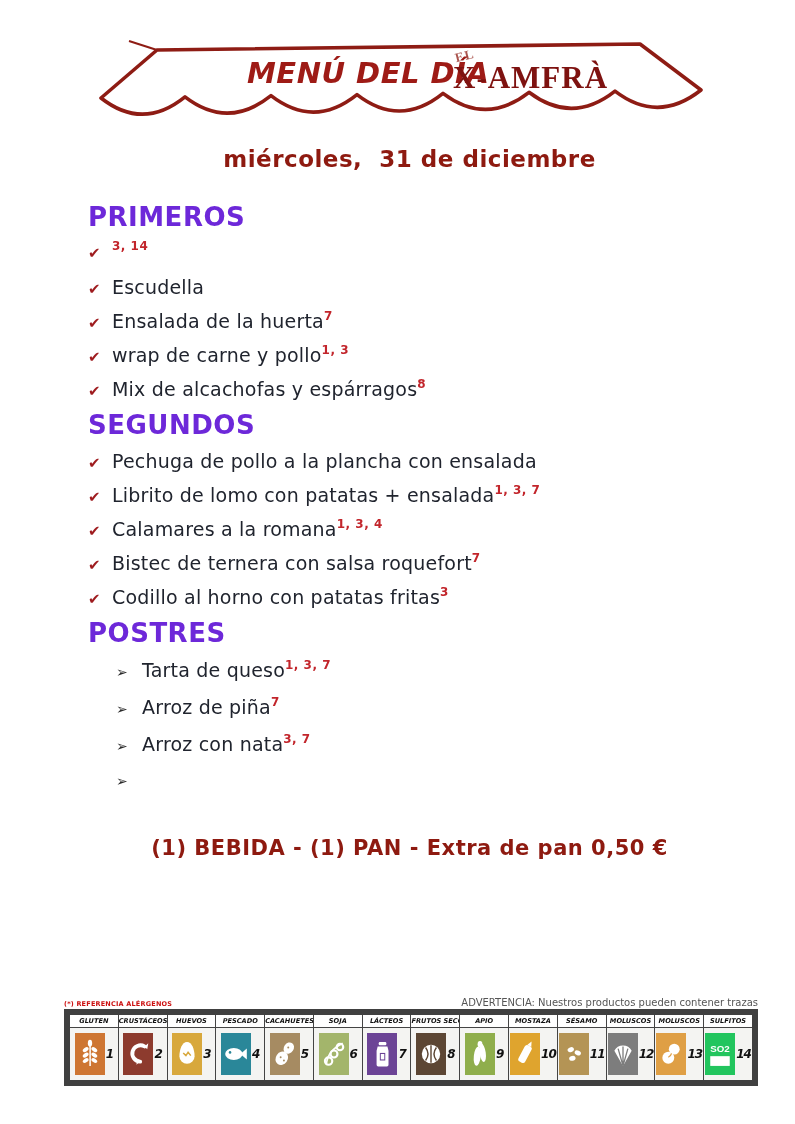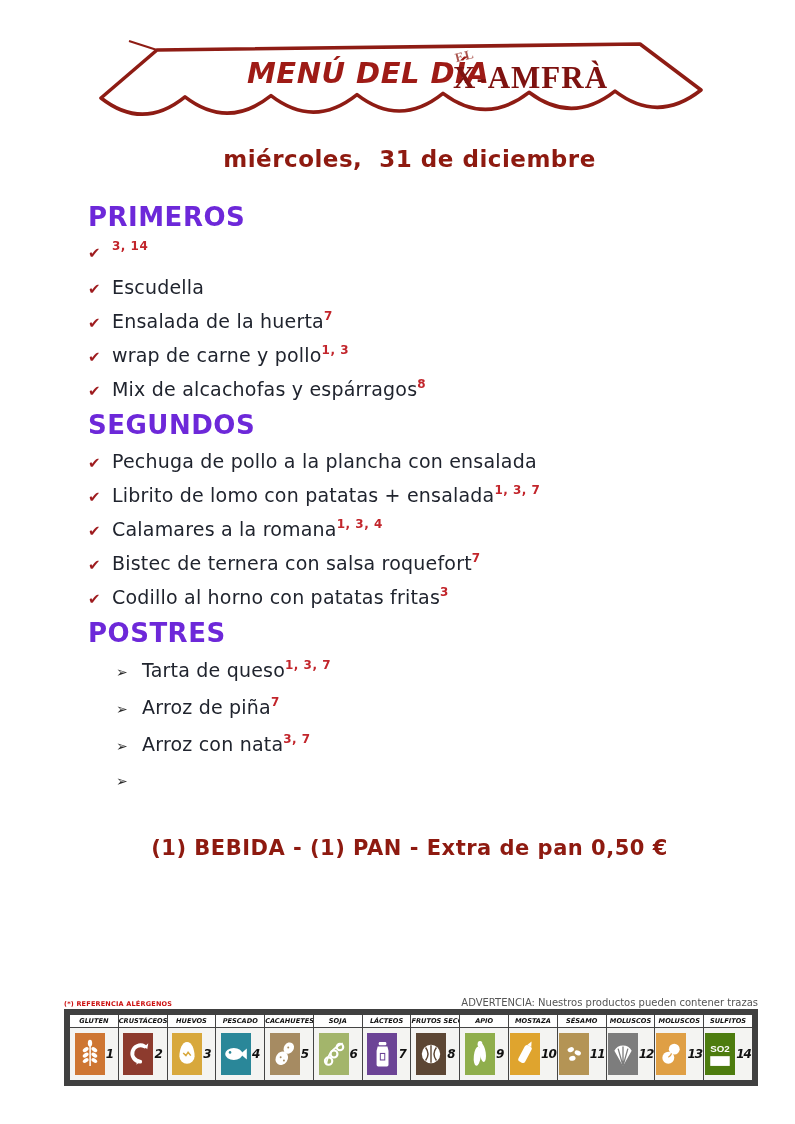--- a/index.html
+++ b/index.html
@@ -415,21 +415,21 @@
                 <path d="M12.5 14.5a5 5 0 0 1-3 3.5" stroke="#df9f45" fill="none" stroke-width="1.2"></path>
               </svg>
           </span>
           <span class="al-num">13</span>
         </div>
       </div>
 
       <div class="al-col">
         <div class="al-head">SULFITOS</div>
         <div class="al-body">
-          <span class="al-icon" style="background: #4d7c0f;">
+          <span class="al-icon" style="background: #22c55e;">
             <svg viewBox="0 0 24 30">
                 <text x="12" y="13" text-anchor="middle" font-size="9" font-weight="bold" fill="#fff" font-family="Liberation Sans, sans-serif">SO2</text>
                 <rect x="3" y="17" width="18" height="9" fill="#fff"></rect>
               </svg>
           </span>
           <span class="al-num">14</span>
         </div>
       </div>
 
     </div>

